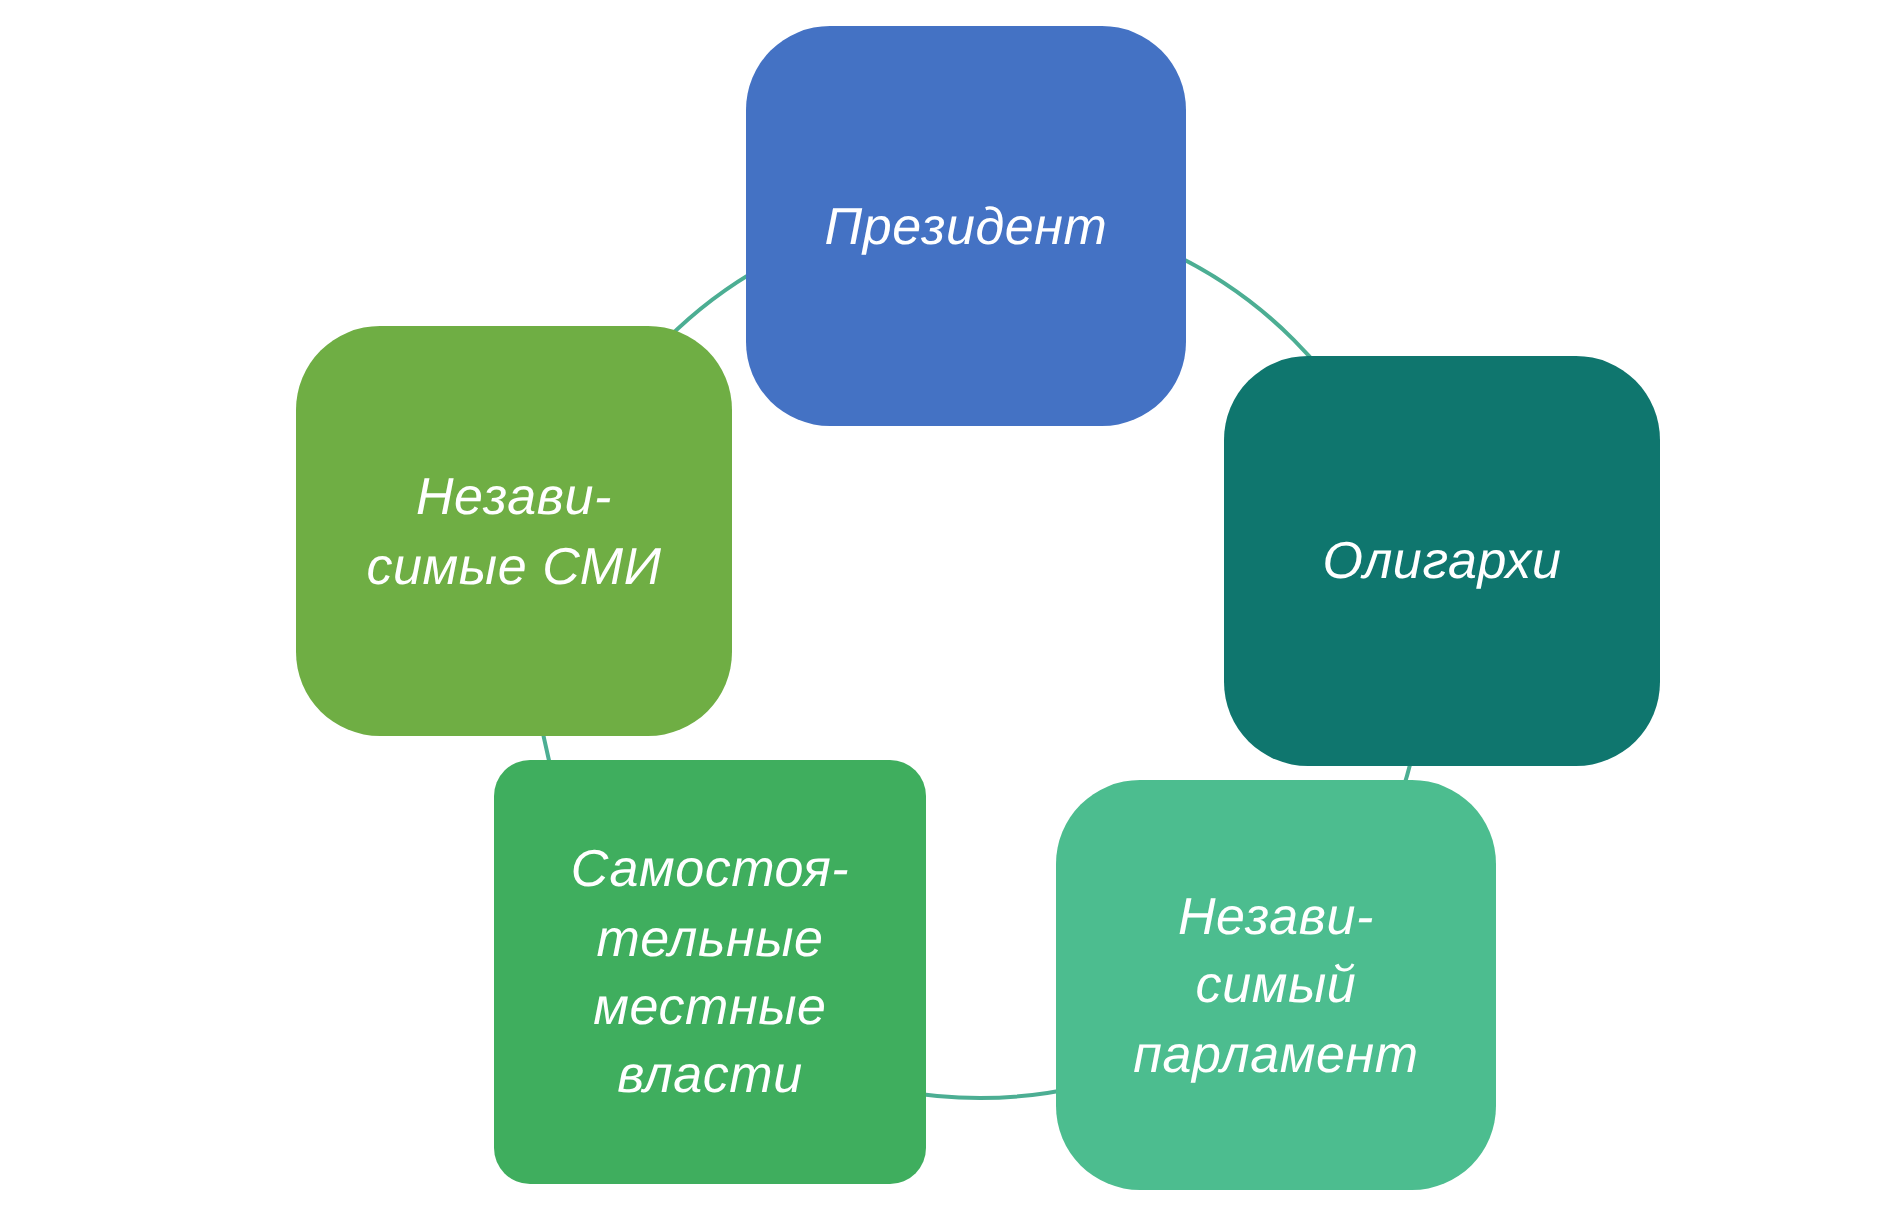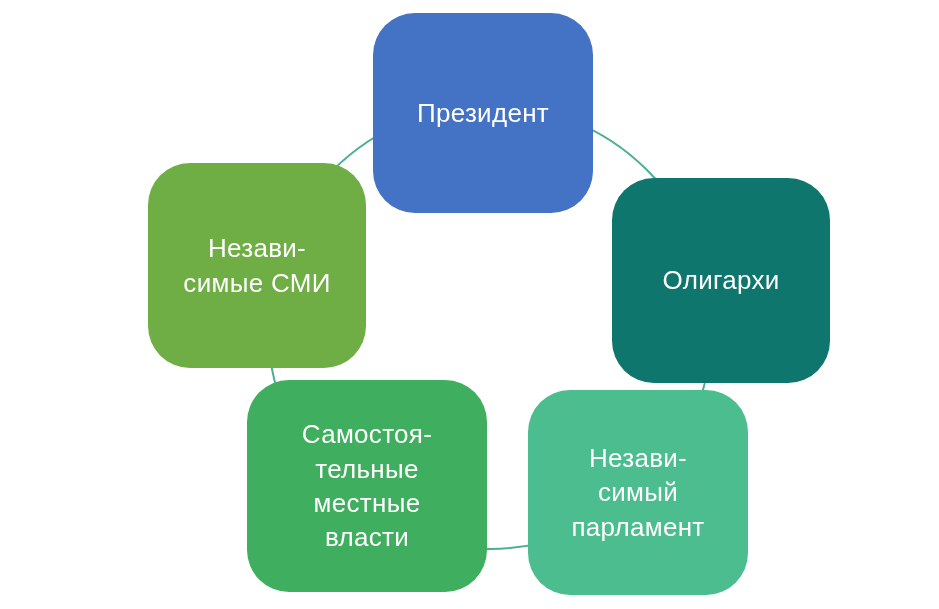--- a/index.html
+++ b/index.html
@@ -32,25 +32,26 @@
     justify-content: center;
     text-align: center;
     color: #ffffff;
     font-size: 26px;
     line-height: 1.32;
     letter-spacing: 0.3px;
   }
   .node .label {
     white-space: pre-line;
     padding: 0 10px;
+    font-style: italic;
   }
   .node-president   { left: 373px; top: 13px;  width: 220px; height: 200px; }
   .node-oligarchs   { left: 612px; top: 178px; width: 218px; height: 205px; }
   .node-parliament  { left: 528px; top: 390px; width: 220px; height: 205px; }
-  .node-local       { left: 247px; top: 380px; width: 240px; height: 212px; }
+  .node-local       { left: 247px; top: 380px; width: 216px; height: 212px; border-radius: 18px; }
   .node-media       { left: 148px; top: 163px; width: 218px; height: 205px; }
 </style>
 </head>
 <body>
 
 <div class="canvas">
 
   <svg class="connector-svg" viewBox="0 0 939 609" aria-hidden="true">
     <circle cx="490" cy="327" r="222" fill="none" stroke-width="2" stroke="#4cae93"></circle>
   </svg>

